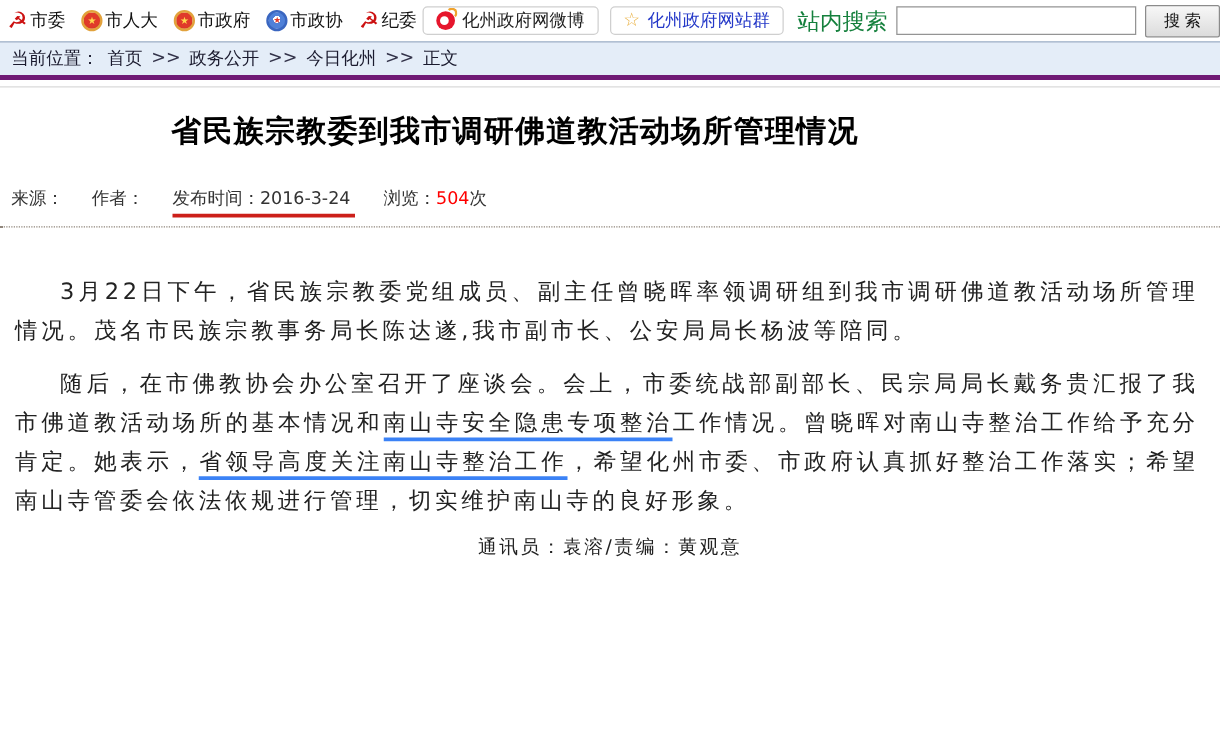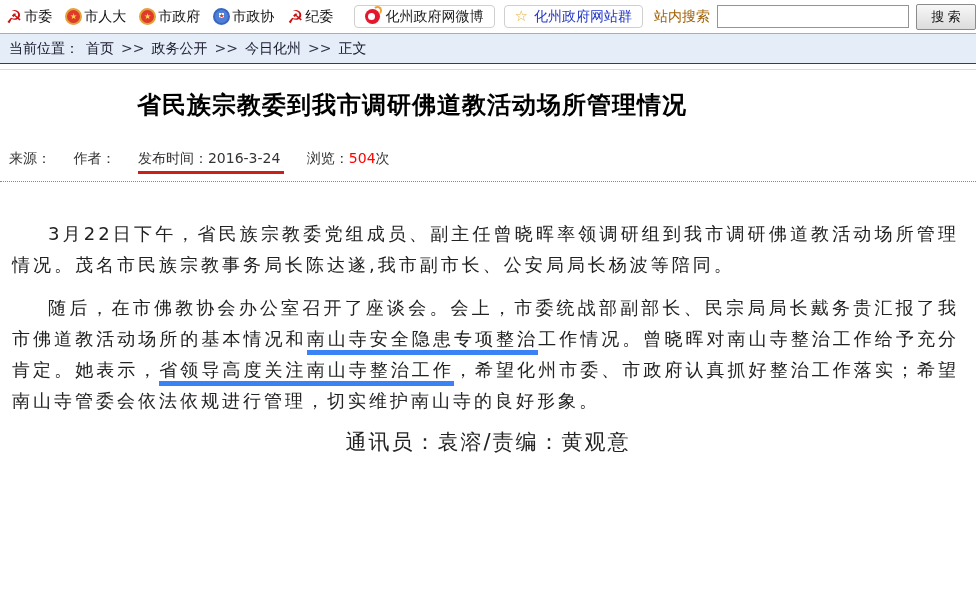--- a/index.html
+++ b/index.html
@@ -59,38 +59,38 @@
     content:""; position:absolute; left:3px; top:4px; width:7px; height:7px;
     background:#fff; border-radius:50%;
   }
   .weibo-ico::after {
     content:""; position:absolute; right:-2px; top:-3px; width:5px; height:5px;
     border:2px solid #f0a32f; border-left-color:transparent; border-bottom-color:transparent;
     border-radius:50%;
   }
   .star-ico { color:#e8ae3c; font-size:15px; line-height:1; font-family:"DejaVu Sans", sans-serif; }
   .sitegroup-label { color:#2438c8;font-family:Liberation Serif, serif; }
-  .search-caption { font-size:14px; color:#a16207; margin:0 7px 0 11px; white-space:nowrap; }
+  .search-caption { font-size:18px; color:#15803d; margin:0 7px 0 11px; white-space:nowrap; }
   .search-box {
     width:192px; height:23px; border:1px solid #949494; background:#fff;
     font-size:13px; padding:0 4px; outline:none;
   }
   .search-btn {
     width:60px; height:26px; margin-left:7px;
     background:linear-gradient(#f7f7f7, #dcdcdc);
     border:1px solid #8b8b8b; border-radius:2px;
     font-size:13px; color:#111; cursor:pointer; white-space:nowrap;
   }
 
   
   .breadcrumb {
     height:31px;
     background:#e4edf8;
     border-top:1px solid #9fb0c6;
-    border-bottom:1px solid #701a75;
+    border-bottom:4px solid #701a75;
     display:flex; align-items:center; gap:7px;
     padding-left:9px;
     font-size:14px; color:#1a1a2e;
   }
   .crumb-link { cursor:pointer;text-align:center; }
   .crumb-sep { color:#33334a; }
   .subline { height:6px; border-bottom:1px solid #dadada; }
 
   
   .article { padding:0; }
@@ -120,27 +120,27 @@
     margin-top:36px;
     padding-right:5px;
     font-size:18px;
     line-height:31px;
     letter-spacing:3px;
     text-align:justify;
     color:#222;
   }
   .article-body p { text-indent:2em; margin:12px; }
   .redline {
-    border-bottom:5px solid #3b82f6;
+    border-bottom:3px solid #3b82f6;
     padding-bottom:1px;
   }
   .byline {
     margin-top:10px;
     text-align:center;
-    font-size:21px;
+    font-size:15px;
     letter-spacing:2px;
     color:#222;
   }
 </style>
 </head>
 <body>
 
 <div class="topbar">
   <div class="topbar-nav">
       <span class="nav-item">

